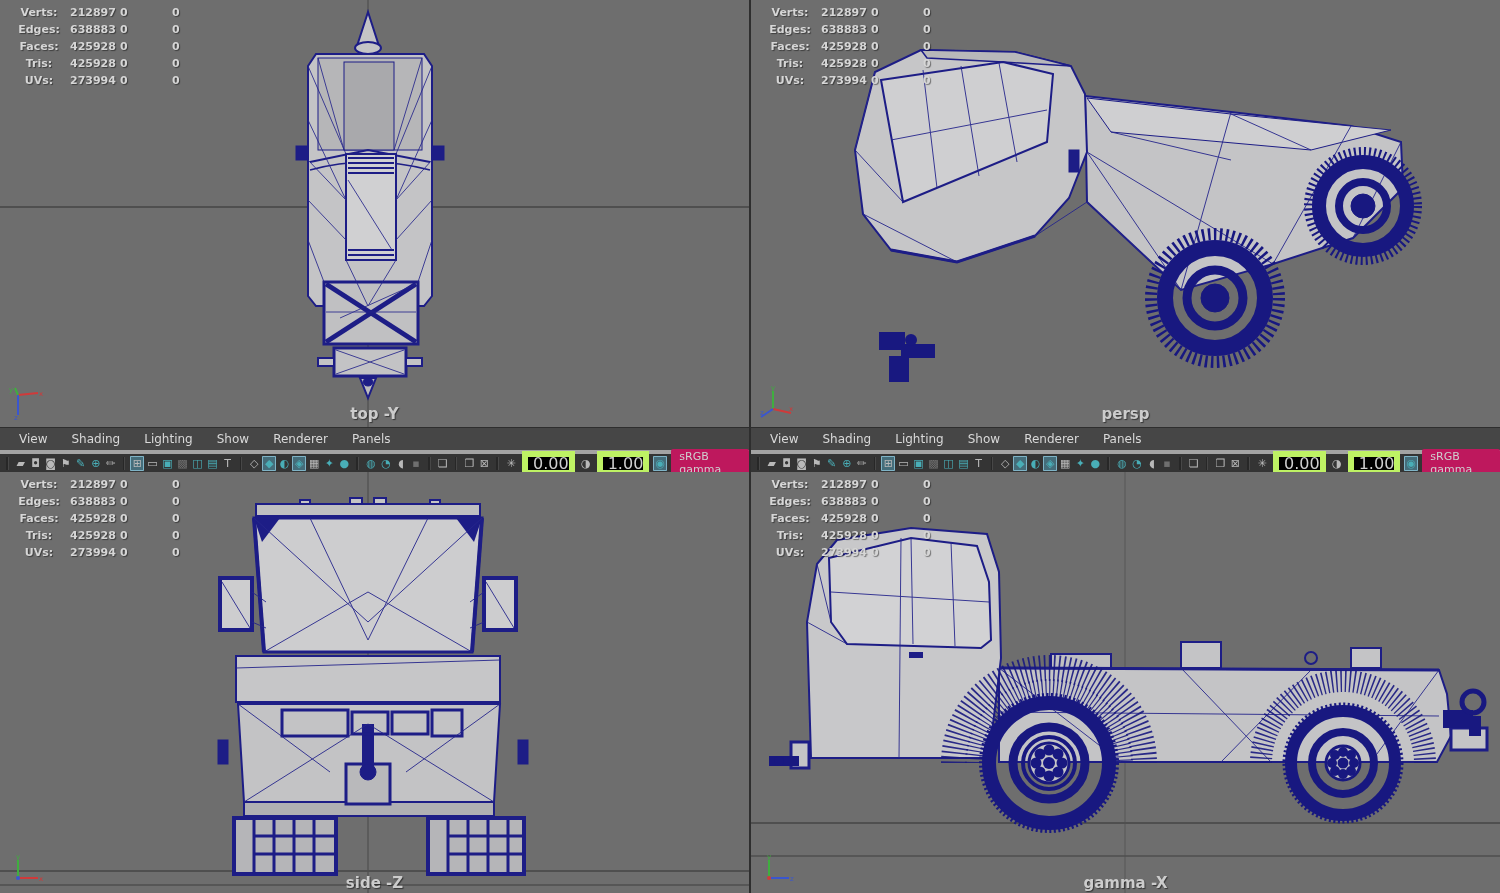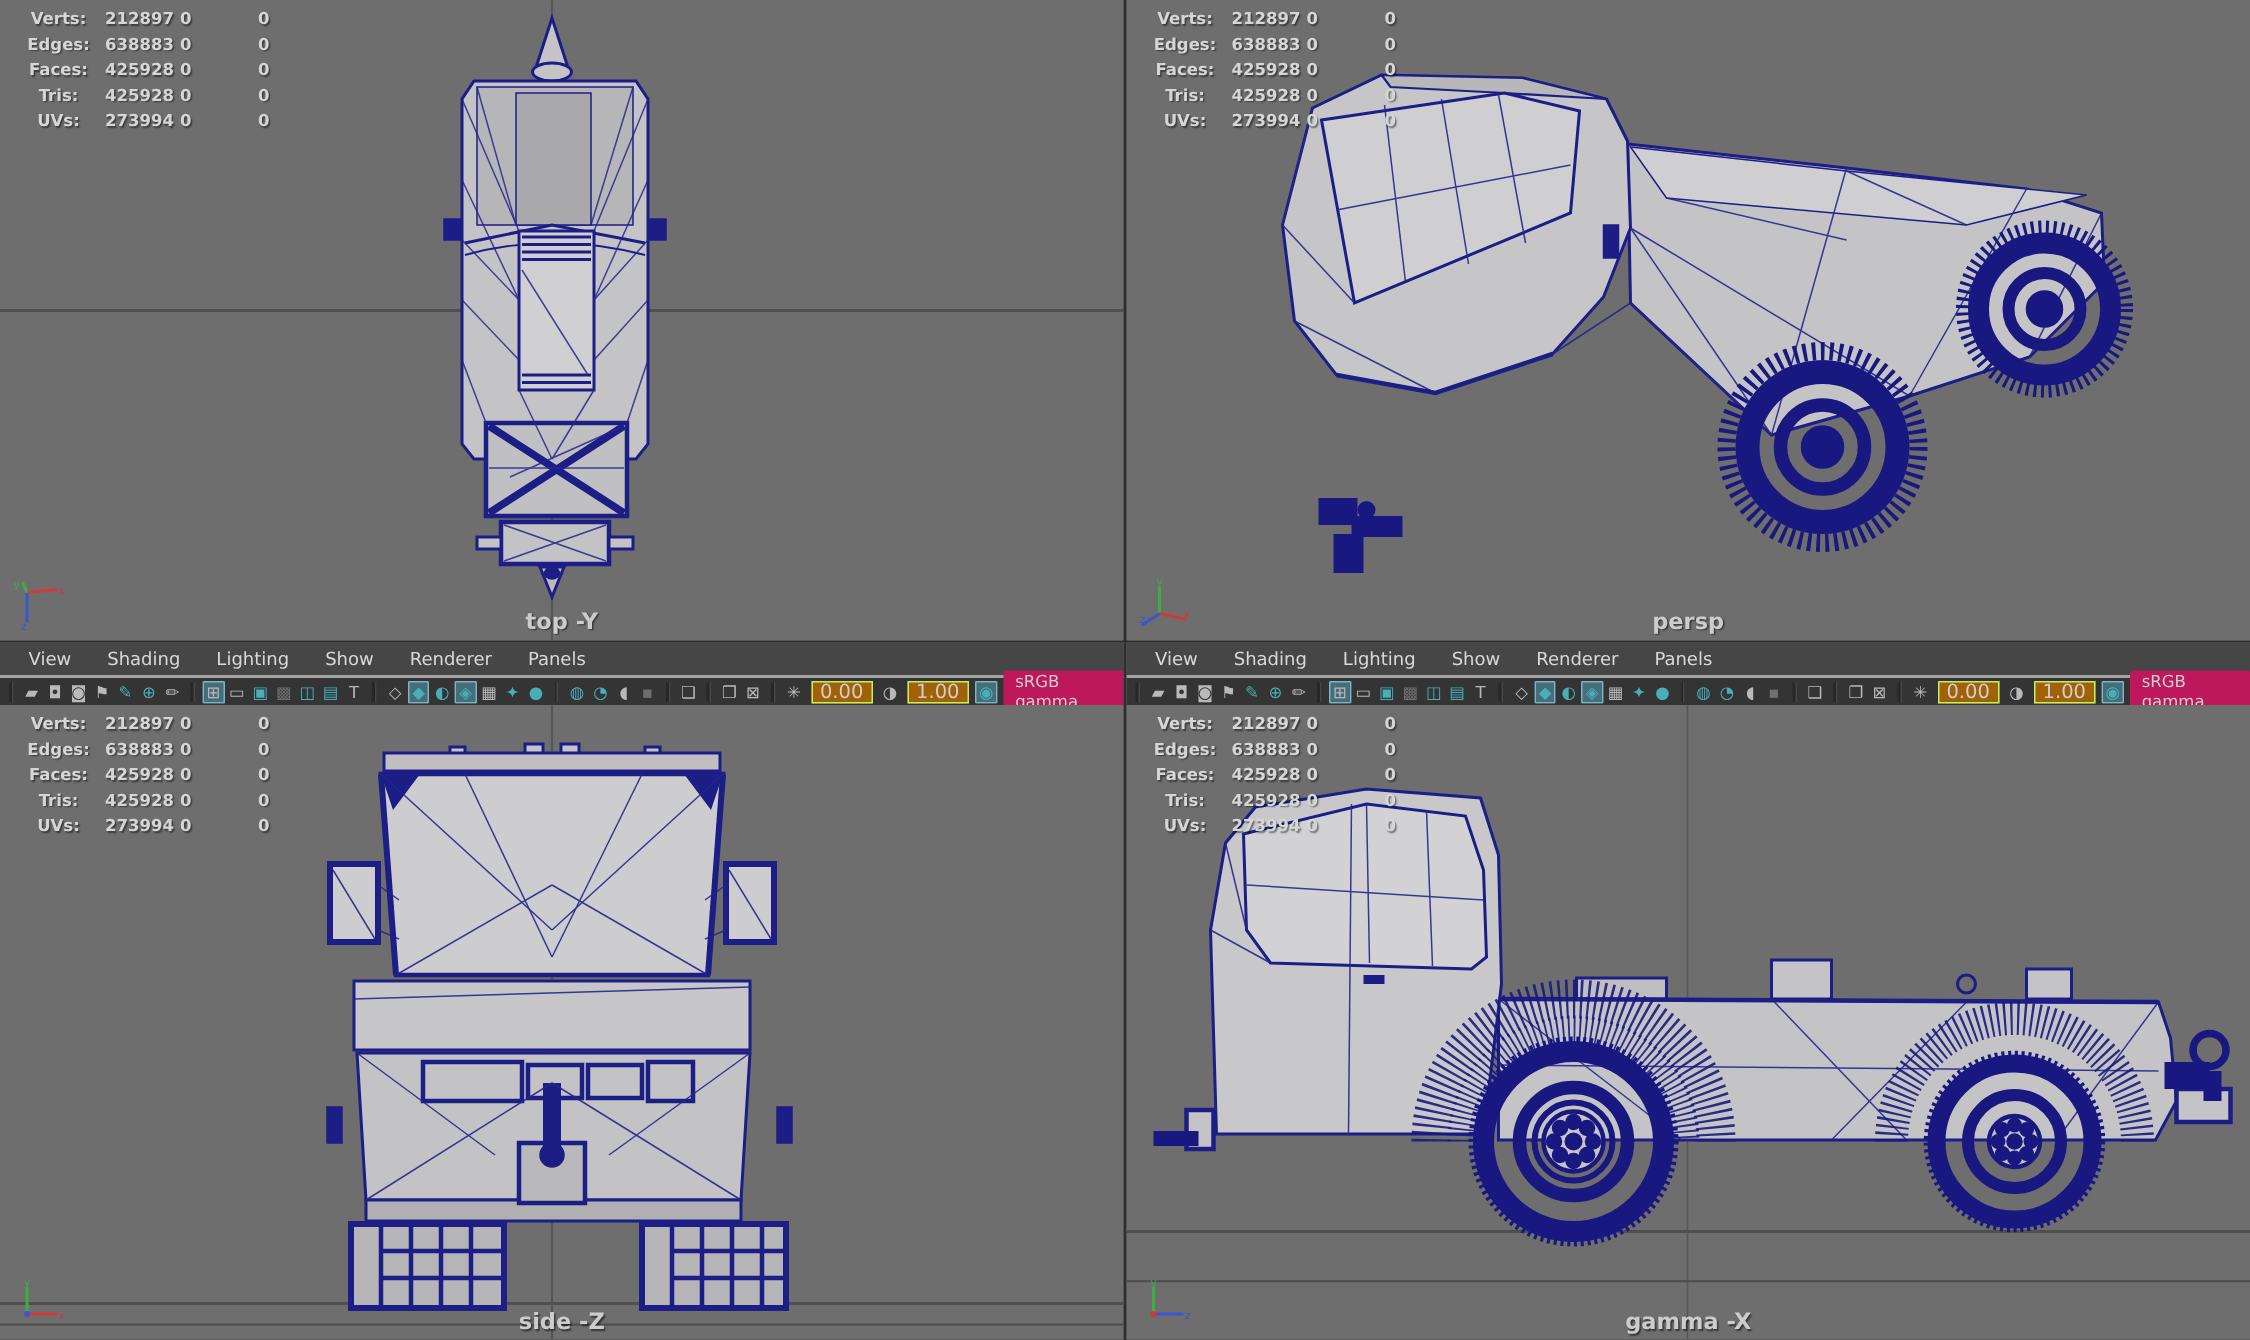--- a/index.html
+++ b/index.html
@@ -2,29 +2,29 @@
 <html><head>
 <meta charset="utf-8">
 <style>
   html,body{margin:0;padding:0;}
   body{width:1500px;height:893px;background:#2e2e2e;font-family:"DejaVu Sans",sans-serif;overflow:hidden;position:relative;}
   .panel{position:absolute;background:#6e6e6e;overflow:hidden;}
   #p-tl{left:0;top:0;width:749px;height:427px;}
   #p-tr{left:751px;top:0;width:749px;height:427px;}
   #p-bl{left:0;top:428px;width:749px;height:465px;}
   #p-br{left:751px;top:428px;width:749px;height:465px;}
-  .menubar{height:22px;background:#464646;border-bottom:2px solid #a3a3a3;display:flex;align-items:center;padding-left:8px;gap:2px;}
+  .menubar{height:22px;background:#464646;border-bottom:4px solid #a3a3a3;display:flex;align-items:center;padding-left:8px;gap:2px;}
   .menu-item{color:#d9d9d9;font-size:12px;padding:2px 11px;cursor:default;}
   .toolbar{height:18px;background:#343434;display:flex;align-items:center;padding-left:2px;gap:1px;}
   .ticon{width:17px;height:15px;display:flex;align-items:center;justify-content:center;font-size:11px;line-height:15px;color:#b9b9b9;border-radius:1px;cursor:default;}
   .ticon.teal{color:#49aeb7;}
   .ticon.dim{color:#6f6f6f;}
   .ticon.active{background:#456d7a;box-shadow:inset 0 0 0 1px #7fb4c7;}
   .tsep{width:2px;height:13px;background:#272727;border-right:1px solid #474747;margin:0 4px;}
-  .tfield{width:40px;height:13px;background:#a16207;border:1px solid #bef264;color:#cfcfcf;font-size:13px;display:flex;align-items:center;padding-left:5px;margin:0 3px;}
+  .tfield{width:40px;height:13px;background:#000000;border:6px solid #bef264;color:#cfcfcf;font-size:16px;display:flex;align-items:center;padding-left:5px;margin:0 3px;}
   .tlabel{color:#cfcfcf;font-size:11px;background:#be185d;border-radius:2px;padding:1px 8px;margin-left:3px;}
   .vp{position:relative;background:#6e6e6e;}
   .vp svg.scene{position:absolute;left:0;top:0;}
   .hud{position:absolute;left:8px;top:4px;display:grid;grid-template-columns:62px 50px 52px 56px;font-size:11px;font-weight:bold;color:#d6d6d6;line-height:17px;text-shadow:1px 1px 1px rgba(0,0,0,.45);z-index:5;}
   .hud .lab{text-align:center;}
   .hud .num{text-align:left;}
   .vplabel{position:absolute;left:0;right:0;bottom:4px;text-align:center;font-size:15px;font-weight:bold;color:#cccccc;text-shadow:1px 1px 1px rgba(0,0,0,.5);z-index:5;}
   .gizmo{position:absolute;left:8px;bottom:6px;z-index:5;}
 </style>
 </head>

